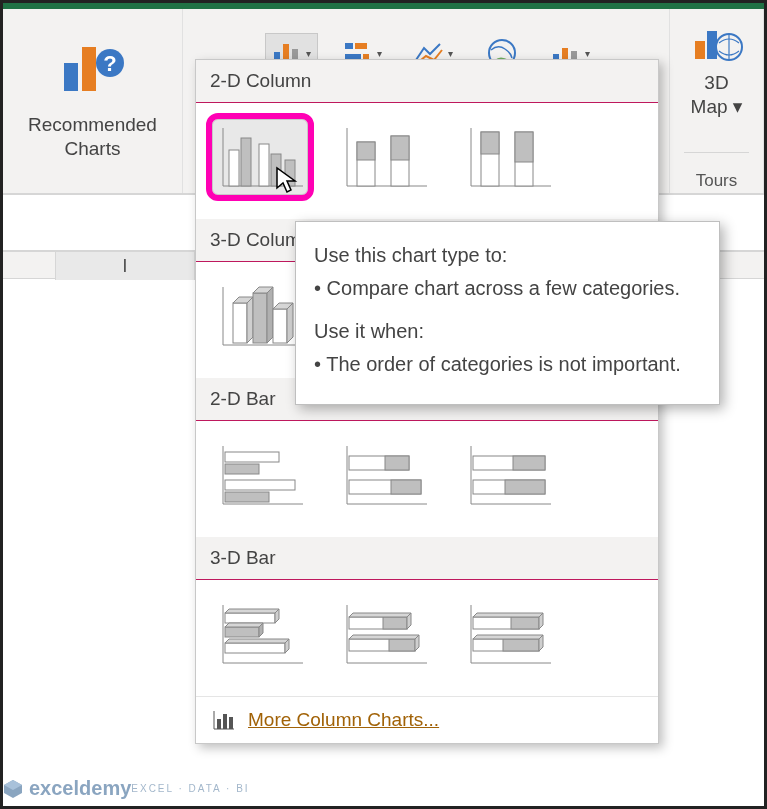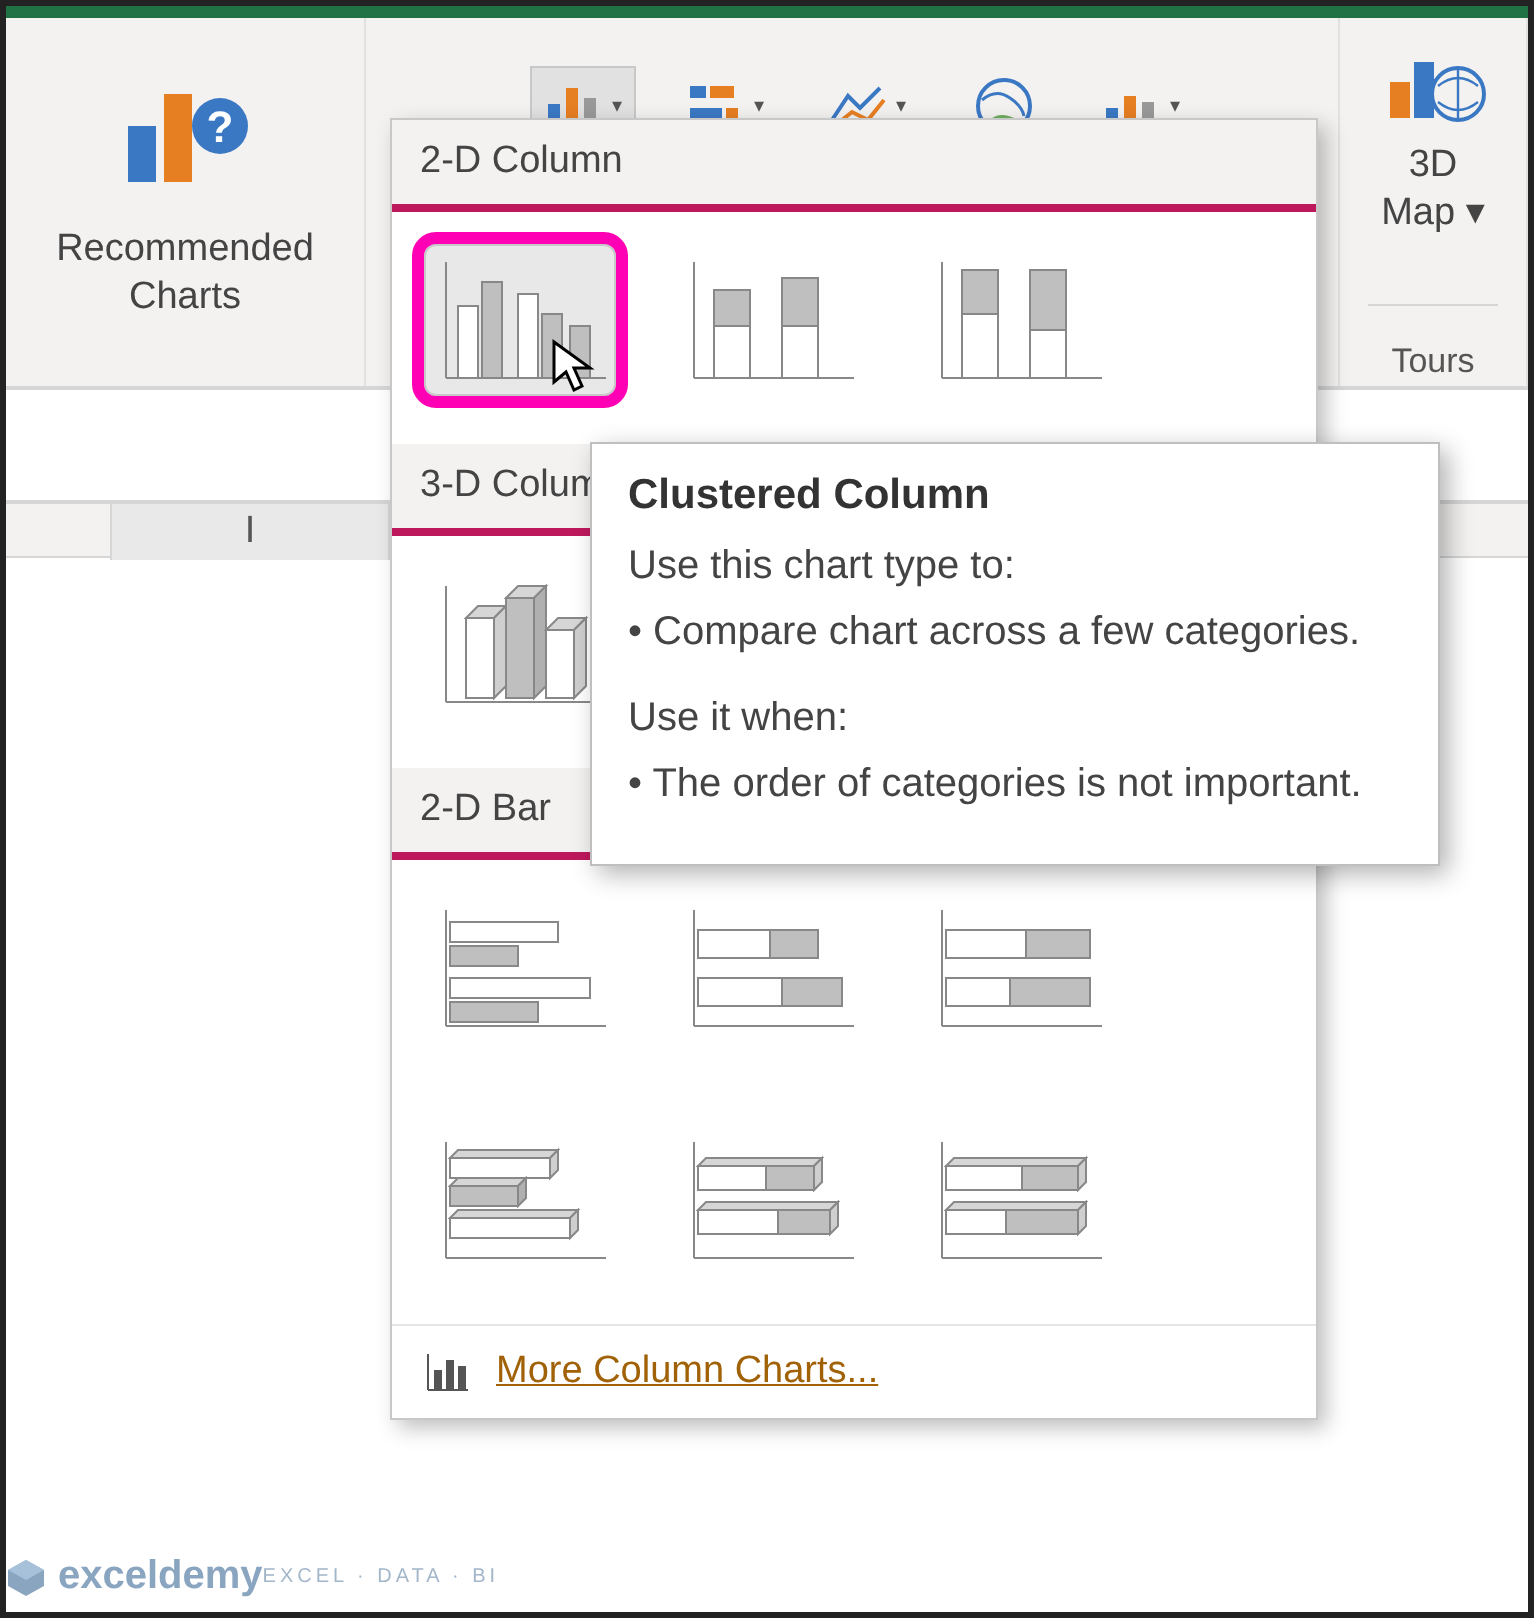--- a/index.html
+++ b/index.html
@@ -60,21 +60,21 @@
   
   .sheet-gap { height:54px; border-top: 0; border-bottom:1px solid #d6d6d6;}
   
   .gallery {
     position:absolute; left:192px; top:56px; width:464px;
     background:#fff; border:1px solid #c8c8c8;
     box-shadow: 4px 4px 10px rgba(0,0,0,.25);
   }
   .gallery h4 {
     font-weight: normal; font-size:19px; background:#f3f2f1;
-    padding: 10px 14px; color:#444; border-bottom:4px solid #be185d;
+    padding: 10px 14px; color:#444; border-bottom:1px solid #be185d;
   }
   .gallery .options { display:flex; gap:28px; padding: 16px 16px 24px 16px; flex-wrap:wrap;}
   .chart-option {
     width: 96px; height: 76px; position:relative;
     border: 1px solid transparent;
   }
   .chart-option.hovered {
     background:#e8e8e8; border:1px solid #c8c8c8;
   }
   .chart-option.highlighted {
@@ -292,20 +292,21 @@
           <line x1="10" y1="66" x2="90" y2="66" stroke="#888"></line>
             <line x1="10" y1="8" x2="10" y2="66" stroke="#888"></line>
           <rect x="12" y="18" width="72" height="14" fill="#fff" stroke="#888"></rect>
             <rect x="52" y="18" width="32" height="14" fill="#bfbfbf" stroke="#888"></rect>
           <rect x="12" y="42" width="72" height="14" fill="#fff" stroke="#888"></rect>
             <rect x="44" y="42" width="40" height="14" fill="#bfbfbf" stroke="#888"></rect>
         </svg>
       </div>
     </div>
 
+    <h4>3-D Bar</h4>
     <div class="options">
       <div class="chart-option">
         <svg viewBox="0 0 96 76" width="96" height="76">
           <line x1="10" y1="66" x2="90" y2="66" stroke="#888"></line>
             <line x1="10" y1="8" x2="10" y2="66" stroke="#888"></line>
           <g transform="translate(12,16)">
               <rect width="50" height="10" fill="#fff" stroke="#888"></rect>
               <polygon points="0,0 4,-4 54,-4 50,0" fill="#d6d6d6" stroke="#888"></polygon>
               <polygon points="50,0 54,-4 54,6 50,10" fill="#cfcfcf" stroke="#888"></polygon>
             </g>
@@ -365,21 +366,20 @@
           <line x1="2" y1="2" x2="2" y2="20" stroke="#555"></line>
         <rect x="5" y="10" width="4" height="10" fill="#555"></rect>
           <rect x="11" y="5" width="4" height="15" fill="#555"></rect>
           <rect x="17" y="8" width="4" height="12" fill="#555"></rect>
       </svg>
       <span class="link">More Column Charts...</span>
     </div>
   </div>
 
   <div class="tooltip">
-    <h5>Clustered Column</h5>
     <p>Use this chart type to:</p>
     <p>• Compare chart across a few categories.</p>
     <p style="margin-top:16px;">Use it when:</p>
     <p>• The order of categories is not important.</p>
   </div>
 
   <div class="watermark">
     <div class="brand">
       <svg width="20" height="20" viewBox="0 0 20 20">
         <polygon points="10,1 19,6 19,14 10,19 1,14 1,6" fill="#5a7fa6"></polygon>

